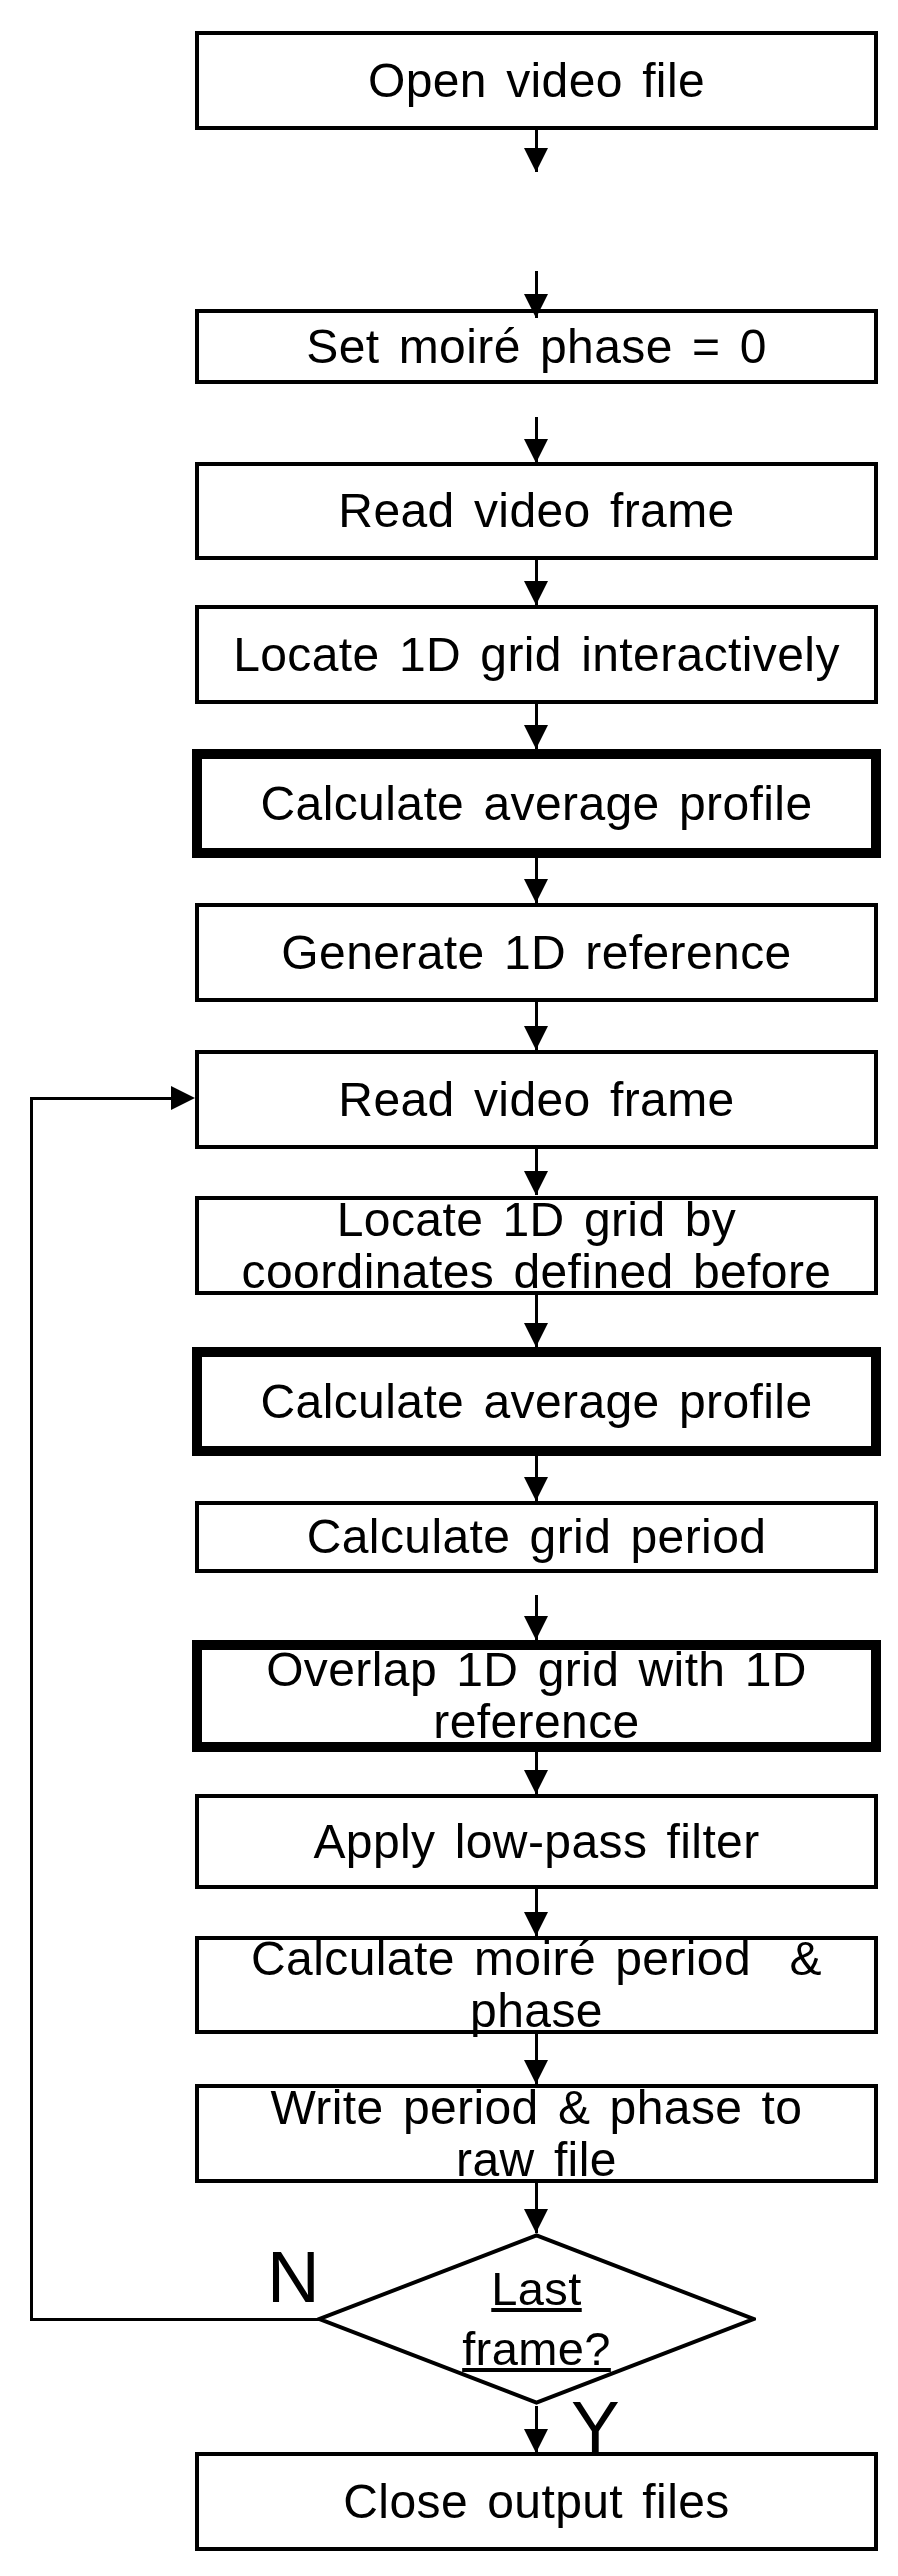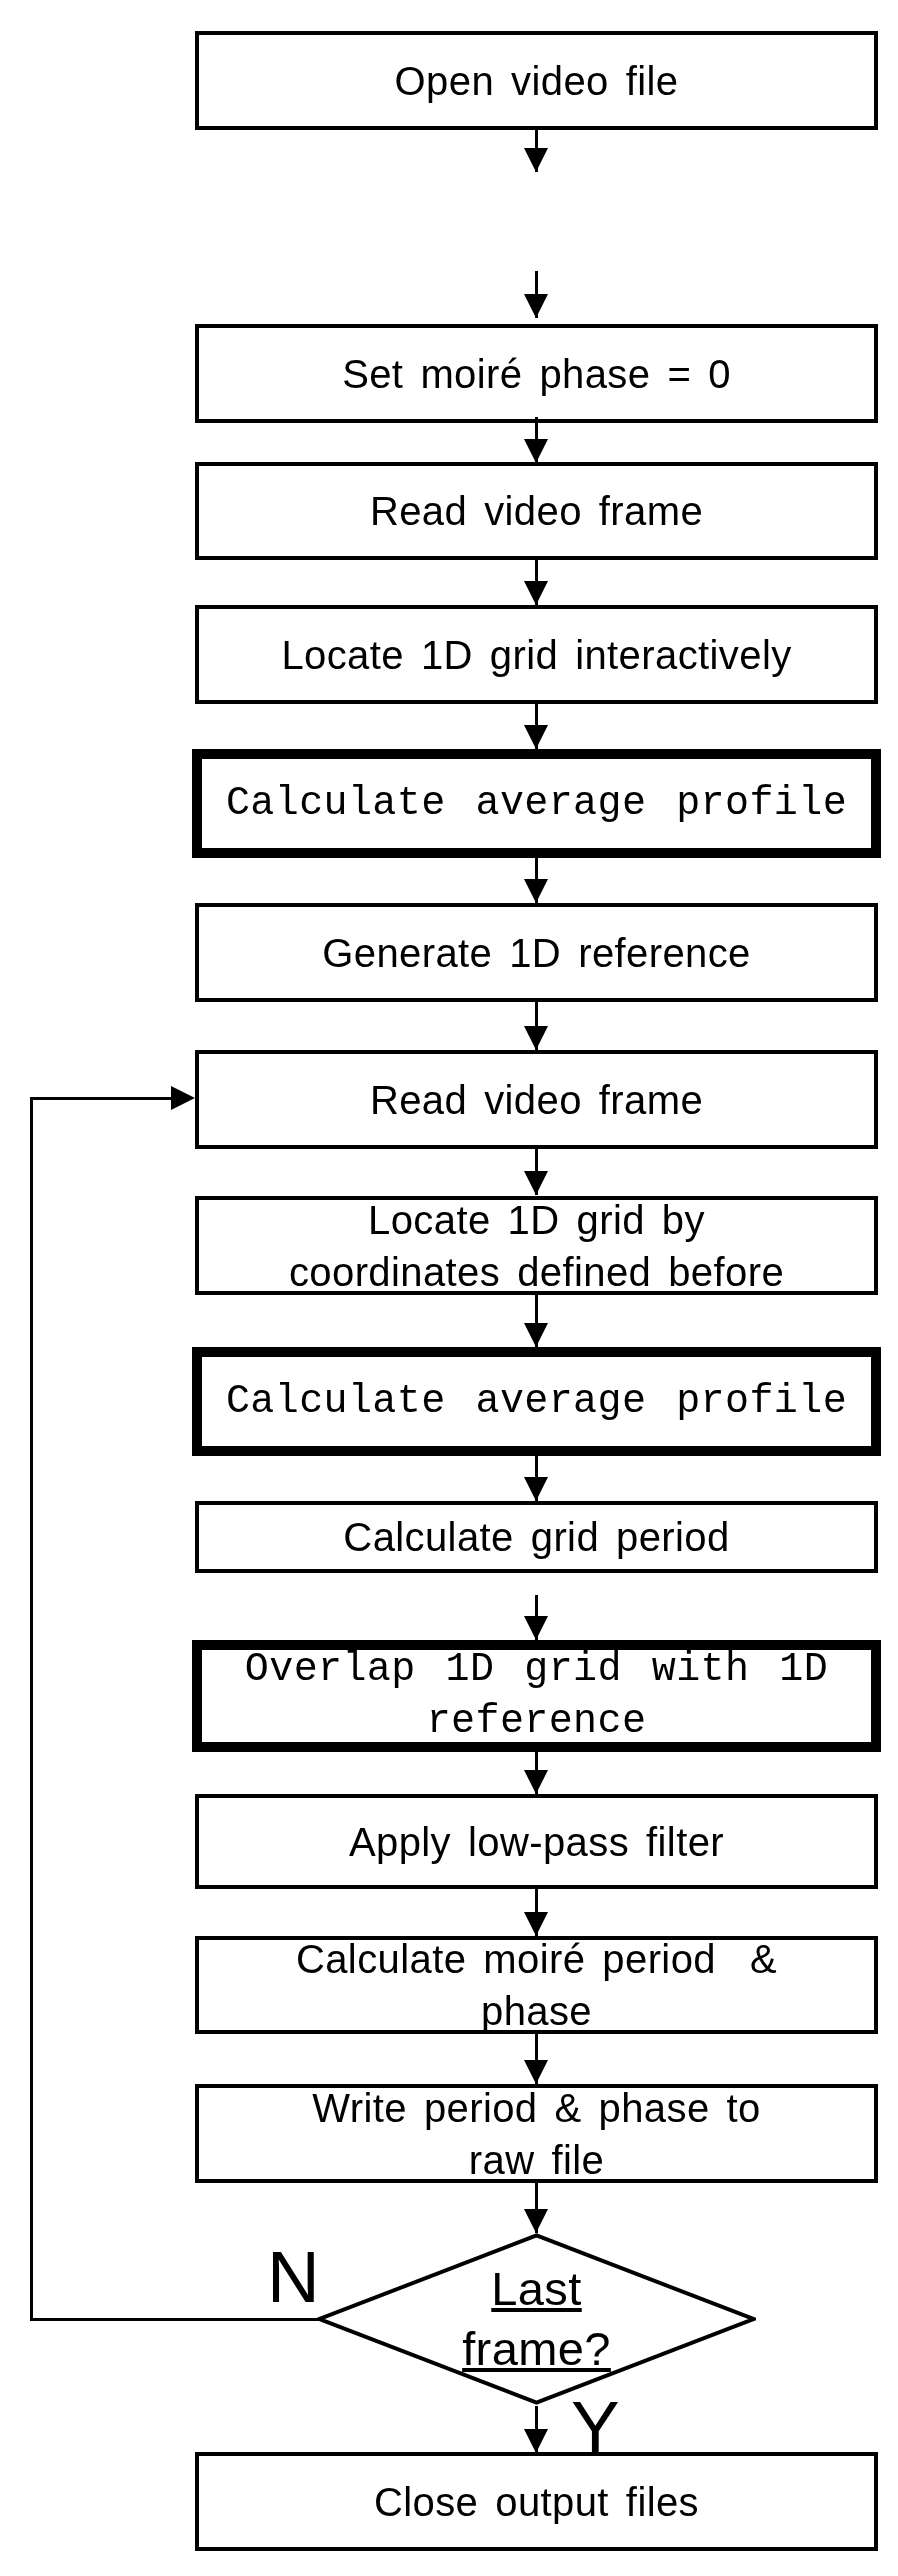--- a/index.html
+++ b/index.html
@@ -12,24 +12,24 @@
   #canvas {
     position:relative; width:899px; height:2576px;
     background:#ffffff; overflow:hidden;
   }
   .node {
     position:absolute; left:195px; width:683px;
     box-sizing:border-box;
     border:4px solid #000; background:#fff;
     display:flex; align-items:center; justify-content:center;
     text-align:center; white-space:pre;
-    font-size:40px; line-height:52px; letter-spacing:0.4px; word-spacing:5.5px;
+    font-size:48px; line-height:52px; letter-spacing:0.4px; word-spacing:5.5px;
     overflow:visible;
   }
-  .node.emph { left:192px; width:689px; border-width:10.3px;font-family:Liberation Mono, monospace; }
+  .node.emph { left:192px; width:689px; border-width:10.3px; }
   .arrow-v { position:absolute; left:535px; width:3.2px; background:#000; }
   .arrow-v::after {
     content:""; position:absolute; bottom:0; left:-11px;
     width:0; height:0;
     border-left:12.6px solid transparent; border-right:12.6px solid transparent;
     border-top:24px solid #000;
   }
   .line-h, .line-v { position:absolute; background:#000; }
   .tri-right {
     position:absolute; width:0; height:0;
@@ -47,21 +47,21 @@
   .branch-label {
     position:absolute; font-size:73px; line-height:73px; color:#000;
   }
 </style>
 </head>
 <body>
 
 <div id="canvas">
 
   <div class="node" style="top:31px;height:99px">Open video file</div>
-  <div class="node" style="top:324px;height:99px">Set moiré phase = 0</div>
+  <div class="node" style="top:309px;height:75px">Set moiré phase = 0</div>
   <div class="node" style="top:462px;height:98px">Read video frame</div>
   <div class="node" style="top:605px;height:99px">Locate 1D grid interactively</div>
   <div class="node emph" style="top:749px;height:109px">Calculate average profile</div>
   <div class="node" style="top:903px;height:99px">Generate 1D reference</div>
   <div class="node" style="top:1050px;height:99px">Read video frame</div>
   <div class="node" style="top:1196px;height:99px">Locate 1D grid by
 coordinates defined before</div>
   <div class="node emph" style="top:1347px;height:109px">Calculate average profile</div>
   <div class="node" style="top:1501px;height:72px">Calculate grid period</div>
   <div class="node emph" style="top:1640px;height:112px">Overlap 1D grid with 1D

